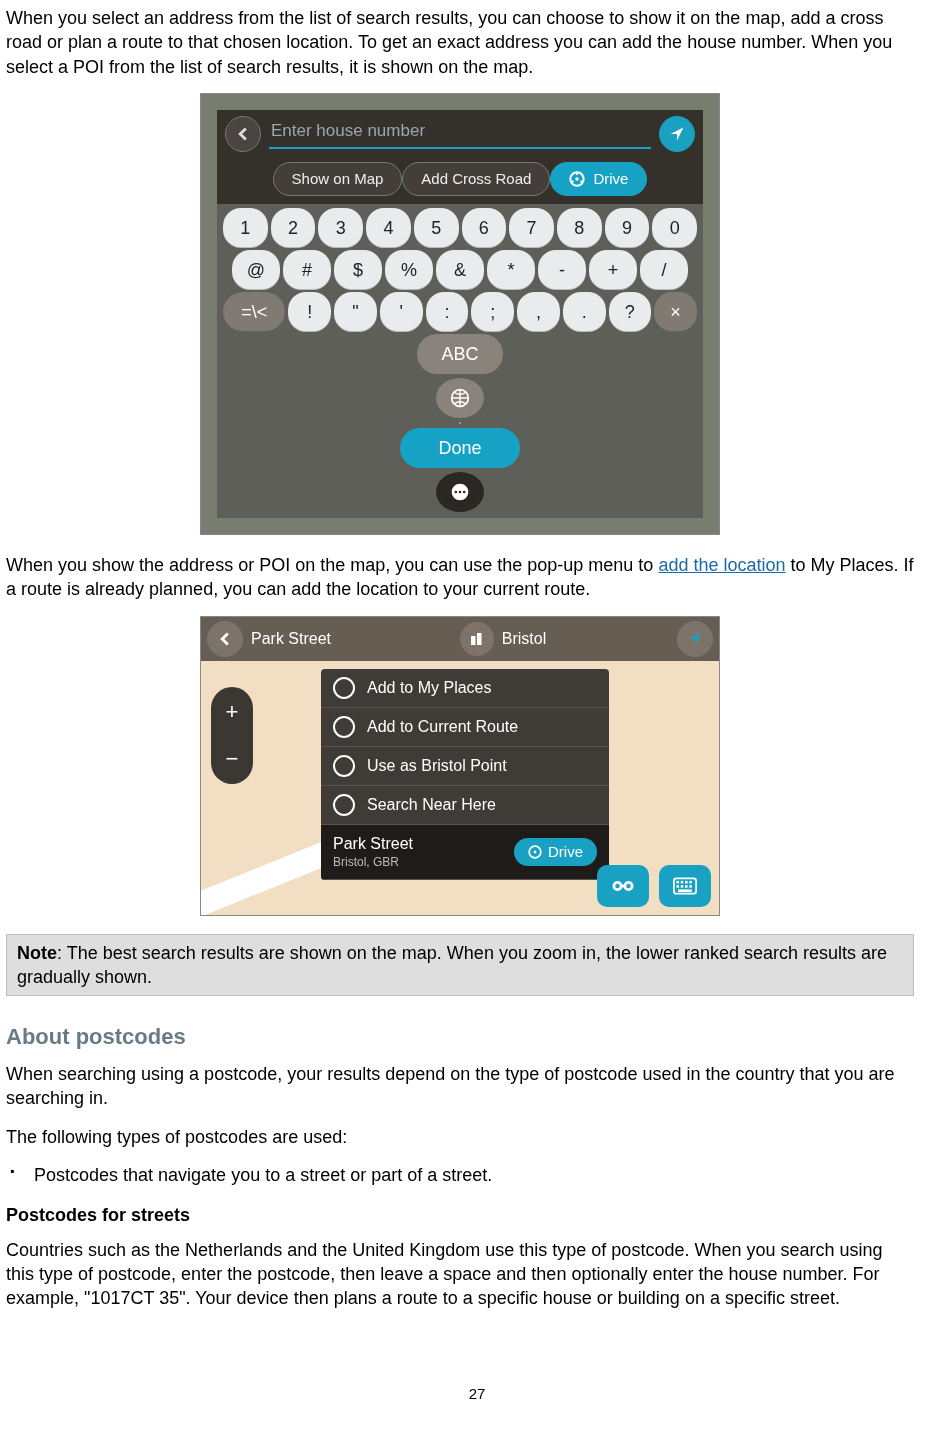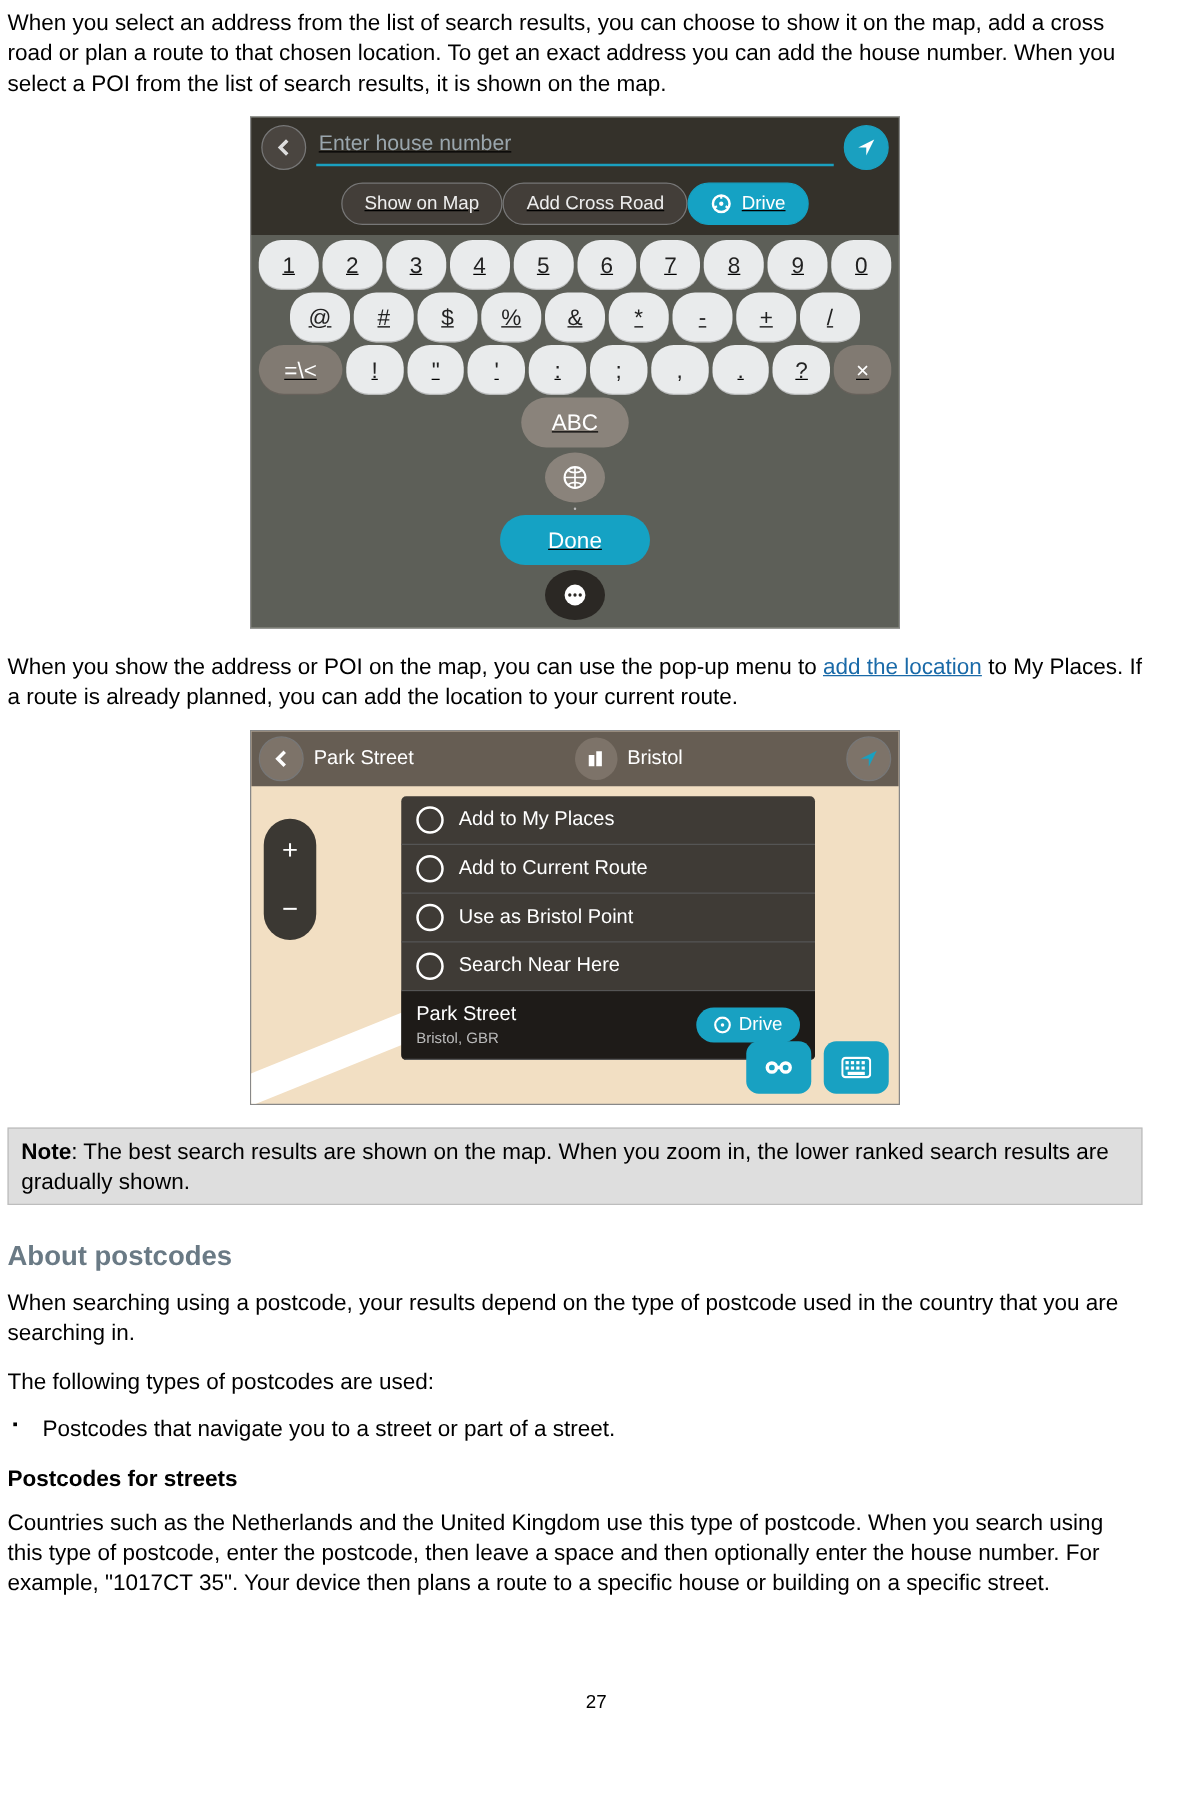--- a/index.html
+++ b/index.html
@@ -19,22 +19,21 @@
   .shot {
     display: block;
     margin: 0 auto 18px auto;
     border: 1px solid #888;
   }
   .shot1 {
     width: 520px;
     background:
       linear-gradient(rgba(0,0,0,0.35), rgba(0,0,0,0.35)),
       #b7c0ab;
-    padding: 0;
-    text-decoration: underline;
+    padding: 16px;
   }
   .s1-top {
     display: flex;
     align-items: center;
     gap: 8px;
     padding: 6px 8px 4px 8px;
     background: rgba(40,35,30,0.85);
   }
   .circ-btn {
     width: 36px; height: 36px;
@@ -142,21 +141,21 @@
     color:#fff; font-size:22px;
   }
   .road {
     position:absolute; left:-40px; top:210px;
     width:400px; height:24px;
     background:#fff;
     transform: rotate(-22deg);
   }
   .s2-menu {
     position:absolute; left:120px; top:52px;
-    width:331px;
+    width:288px;
     background:#3f3b36;
     border-radius:4px;
     overflow:hidden;
   }
   .s2-item{
     display:flex;align-items:center;gap:12px;
     color:#fff; font-size:16px;
     padding:8px 12px;
     border-bottom:1px solid #555;
   }

